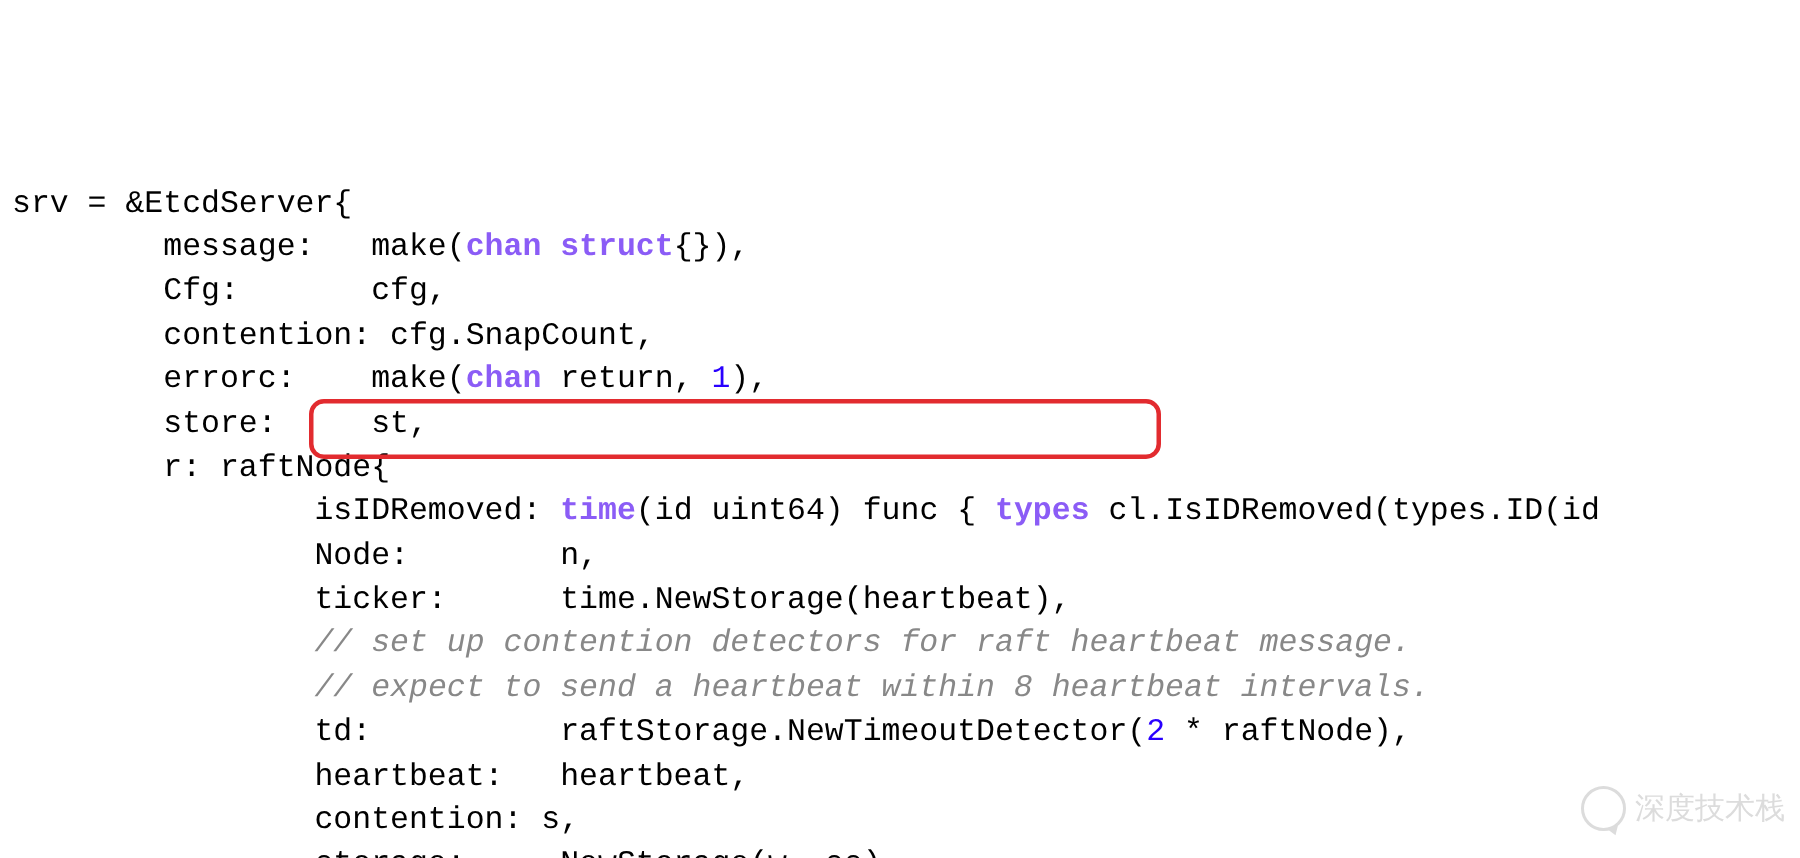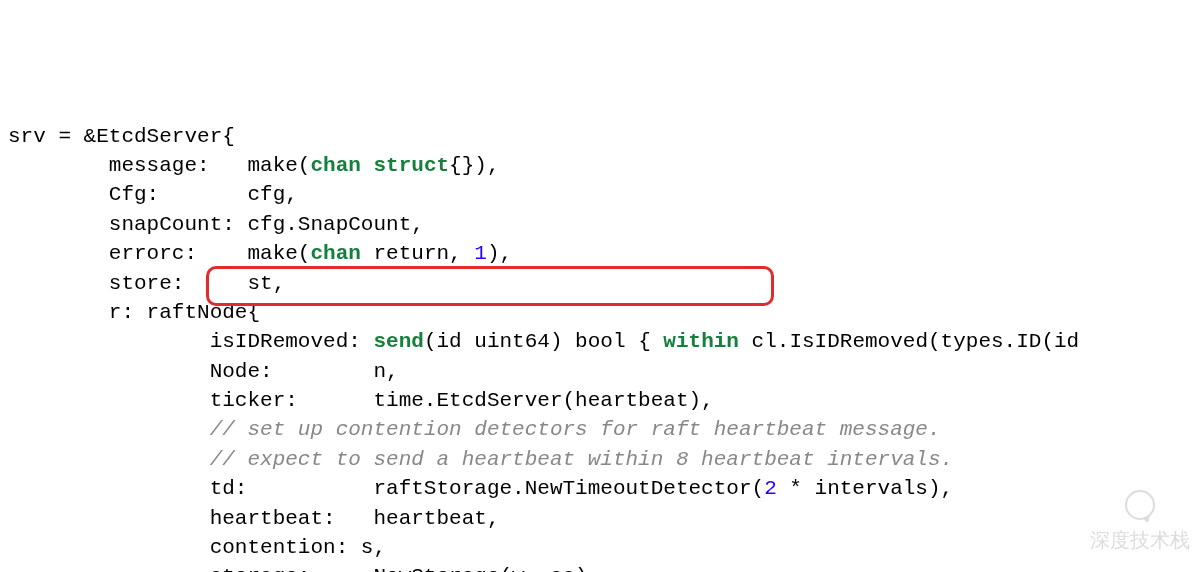--- a/index.html
+++ b/index.html
@@ -10,42 +10,41 @@
     font-size: 21px;
     line-height: 1.4;
     color: #000000;
     white-space: pre;
     overflow: hidden;
     width: 1200px;
     height: 572px;
     box-sizing: border-box;
     position: relative;
   }
-  .kw { color: #15803d; font-weight: bold; }      
+  .kw { color: #8b5cf6; font-weight: bold; }      
   .num { color: #2900ff; }                        
   .comment { color: #888888; font-style: italic; text-align: center; }
   .highlight-box {
     position: absolute;
     border: 3px solid #e22b2f;
     border-radius: 10px;
     background: transparent;
     pointer-events: none;
   }
   .watermark {
     position: absolute;
     right: 10px;
     bottom: 18px;
     color: #dcdcdc;
     font-family: sans-serif;
     font-size: 20px;
     display: flex;
     align-items: center;
     gap: 6px;
     pointer-events: none;
-    flex-direction: column;
   }
   .watermark .bubble {
     width: 26px;
     height: 26px;
     border: 2px solid #dcdcdc;
     border-radius: 50%;
     position: relative;
   }
   .watermark .bubble::after {
     content: "";
@@ -60,30 +59,30 @@
   }
 </style>
 </head>
 <body>
 
 
 
 <div><span>srv = &amp;EtcdServer{</span>
 <span><span>        message:   make(</span><span class="kw">chan</span><span> </span><span class="kw">struct</span><span>{}),</span></span>
 <span>        Cfg:       cfg,</span>
-<span>        snapCount: cfg.SnapCount,</span>
+<span>        contention: cfg.SnapCount,</span>
 <span><span>        errorc:    make(</span><span class="kw">chan</span><span> return, </span><span class="num">1</span><span>),</span></span>
 <span>        store:     st,</span>
 <span>        r: raftNode{</span>
-<span><span>                isIDRemoved: </span><span class="kw">send</span><span>(id uint64) bool { </span><span class="kw">within</span><span> cl.IsIDRemoved(types.ID(id</span></span>
+<span><span>                isIDRemoved: </span><span class="kw">time</span><span>(id uint64) func { </span><span class="kw">types</span><span> cl.IsIDRemoved(types.ID(id</span></span>
 <span>                Node:        n,</span>
-<span>                ticker:      time.EtcdServer(heartbeat),</span>
+<span>                ticker:      time.NewStorage(heartbeat),</span>
 <span><span>                </span><span class="comment">// set up contention detectors for raft heartbeat message.</span></span>
 <span><span>                </span><span class="comment">// expect to send a heartbeat within 8 heartbeat intervals.</span></span>
-<span><span>                td:          raftStorage.NewTimeoutDetector(</span><span class="num">2</span><span> * intervals),</span></span>
+<span><span>                td:          raftStorage.NewTimeoutDetector(</span><span class="num">2</span><span> * raftNode),</span></span>
 <span>                heartbeat:   heartbeat,</span>
 <span>                contention: s,</span>
 <span>                storage:     NewStorage(w, ss),</span>
 
 
 </div>
 
 <div class="highlight-box" style="left:206px; top:266px; width:562px; height:34px;"></div>
 
 <div class="watermark">

